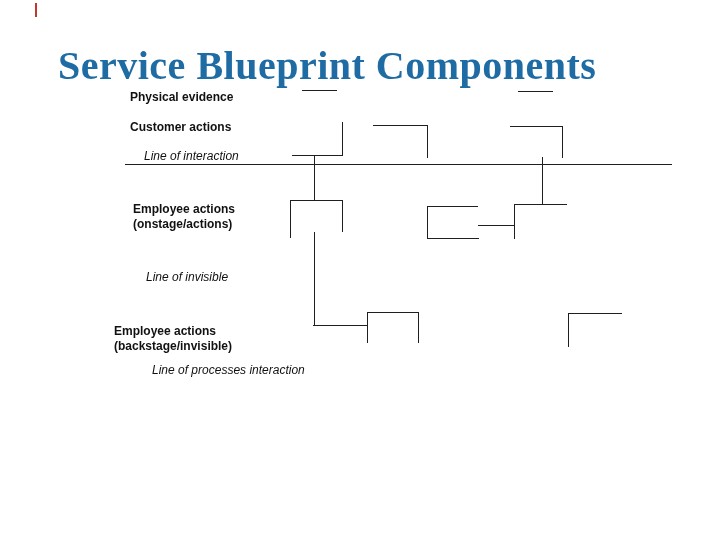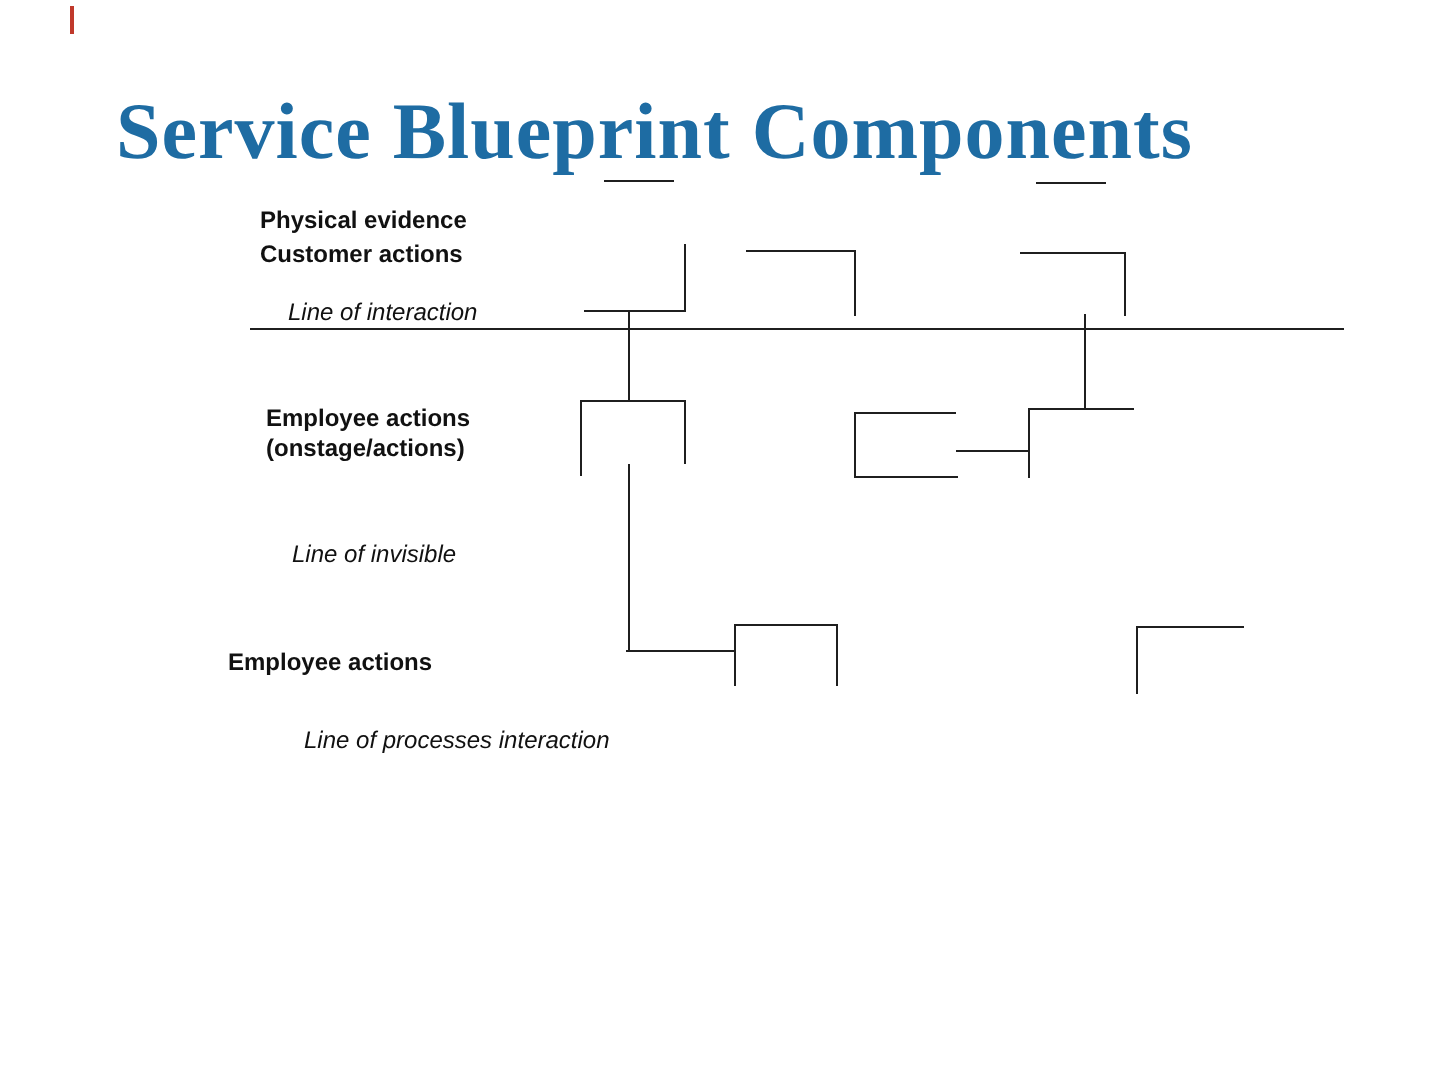--- a/index.html
+++ b/index.html
@@ -39,35 +39,36 @@
 </style>
 </head>
 <body>
 
 <div class="slide" style="--title-color: #1e6ca3; --line-color: #1f1f1f; --accent-color: #c0392b; background: rgb(255, 255, 255);">
 
   <div class="accent"></div>
 
   <h1 class="title">Service Blueprint Components</h1>
 
-  <div class="lbl bold" style="left:130px;top:103px">Physical evidence</div>
+  <div class="lbl bold" style="left:130px;top:90px">Physical evidence</div>
 
   <div class="lbl bold" style="left:130px;top:120px">Customer actions</div>
 
   <div class="lbl italic" style="left:144px;top:149px">Line of interaction</div>
 
   <div class="lbl bold center" style="left:133px;top:202px;width:122px">
     <div>Employee actions</div>
     <div>(onstage/actions)</div>
   </div>
 
   <div class="lbl italic" style="left:146px;top:270px">Line of invisible</div>
 
   <div class="lbl bold center" style="left:114px;top:324px;width:146px">
     <div>Employee actions</div>
+    <div>(backstage/invisible)</div>
   </div>
 
   <div class="lbl italic" style="left:152px;top:363px">Line of processes interaction</div>
 
 
   <div id="lines">
       <div class="seg" style="left: 302px; top: 90px; width: 35px; height: 1px;"></div>
       <div class="seg" style="left: 518px; top: 91px; width: 35px; height: 1px;"></div>
       <div class="seg" style="left: 292px; top: 155px; width: 51px; height: 1px;"></div>
       <div class="seg" style="left: 342px; top: 122px; width: 1px; height: 34px;"></div>

